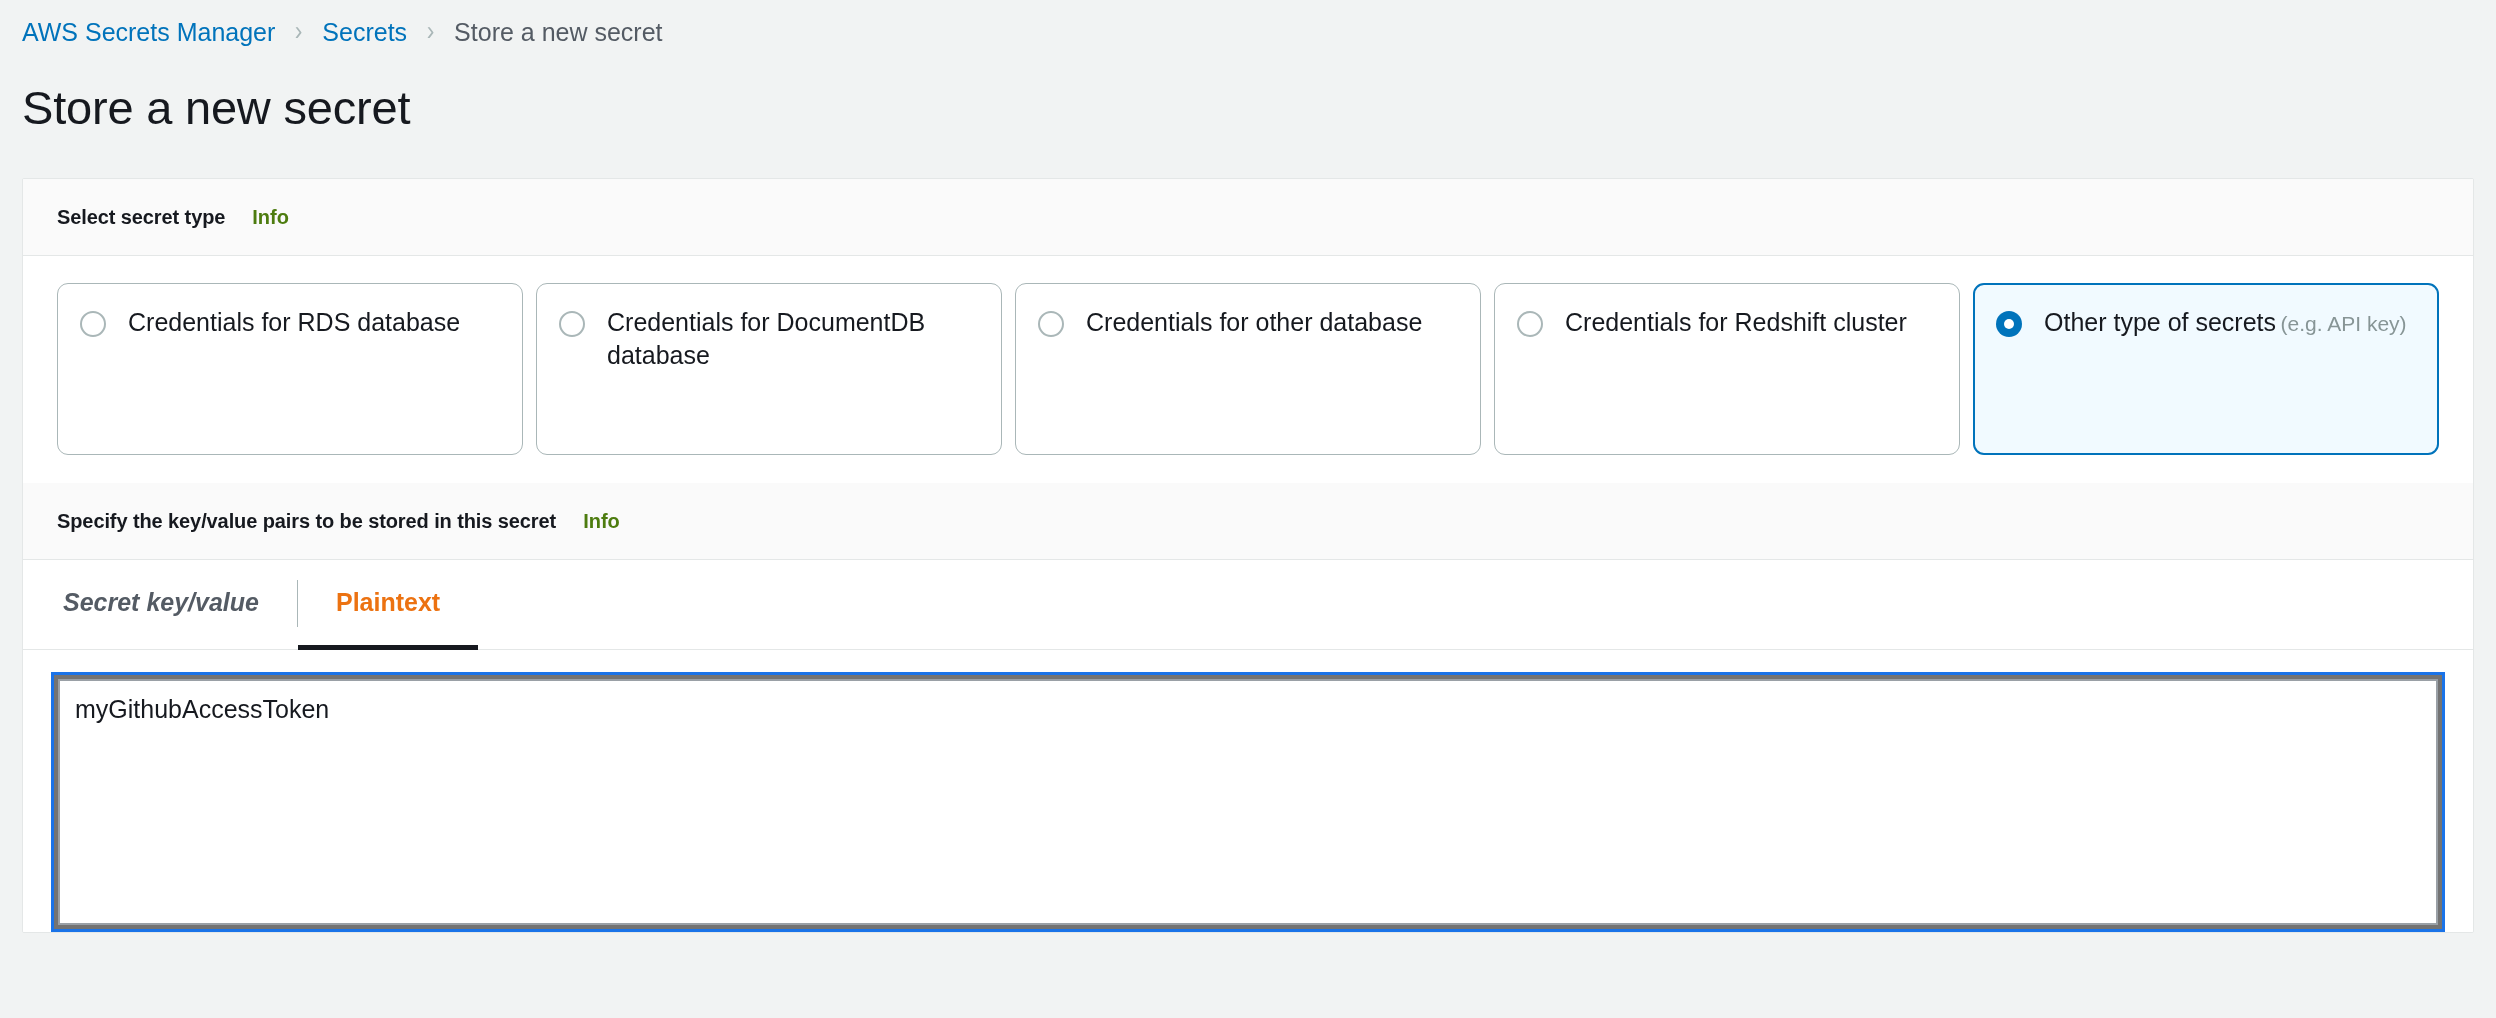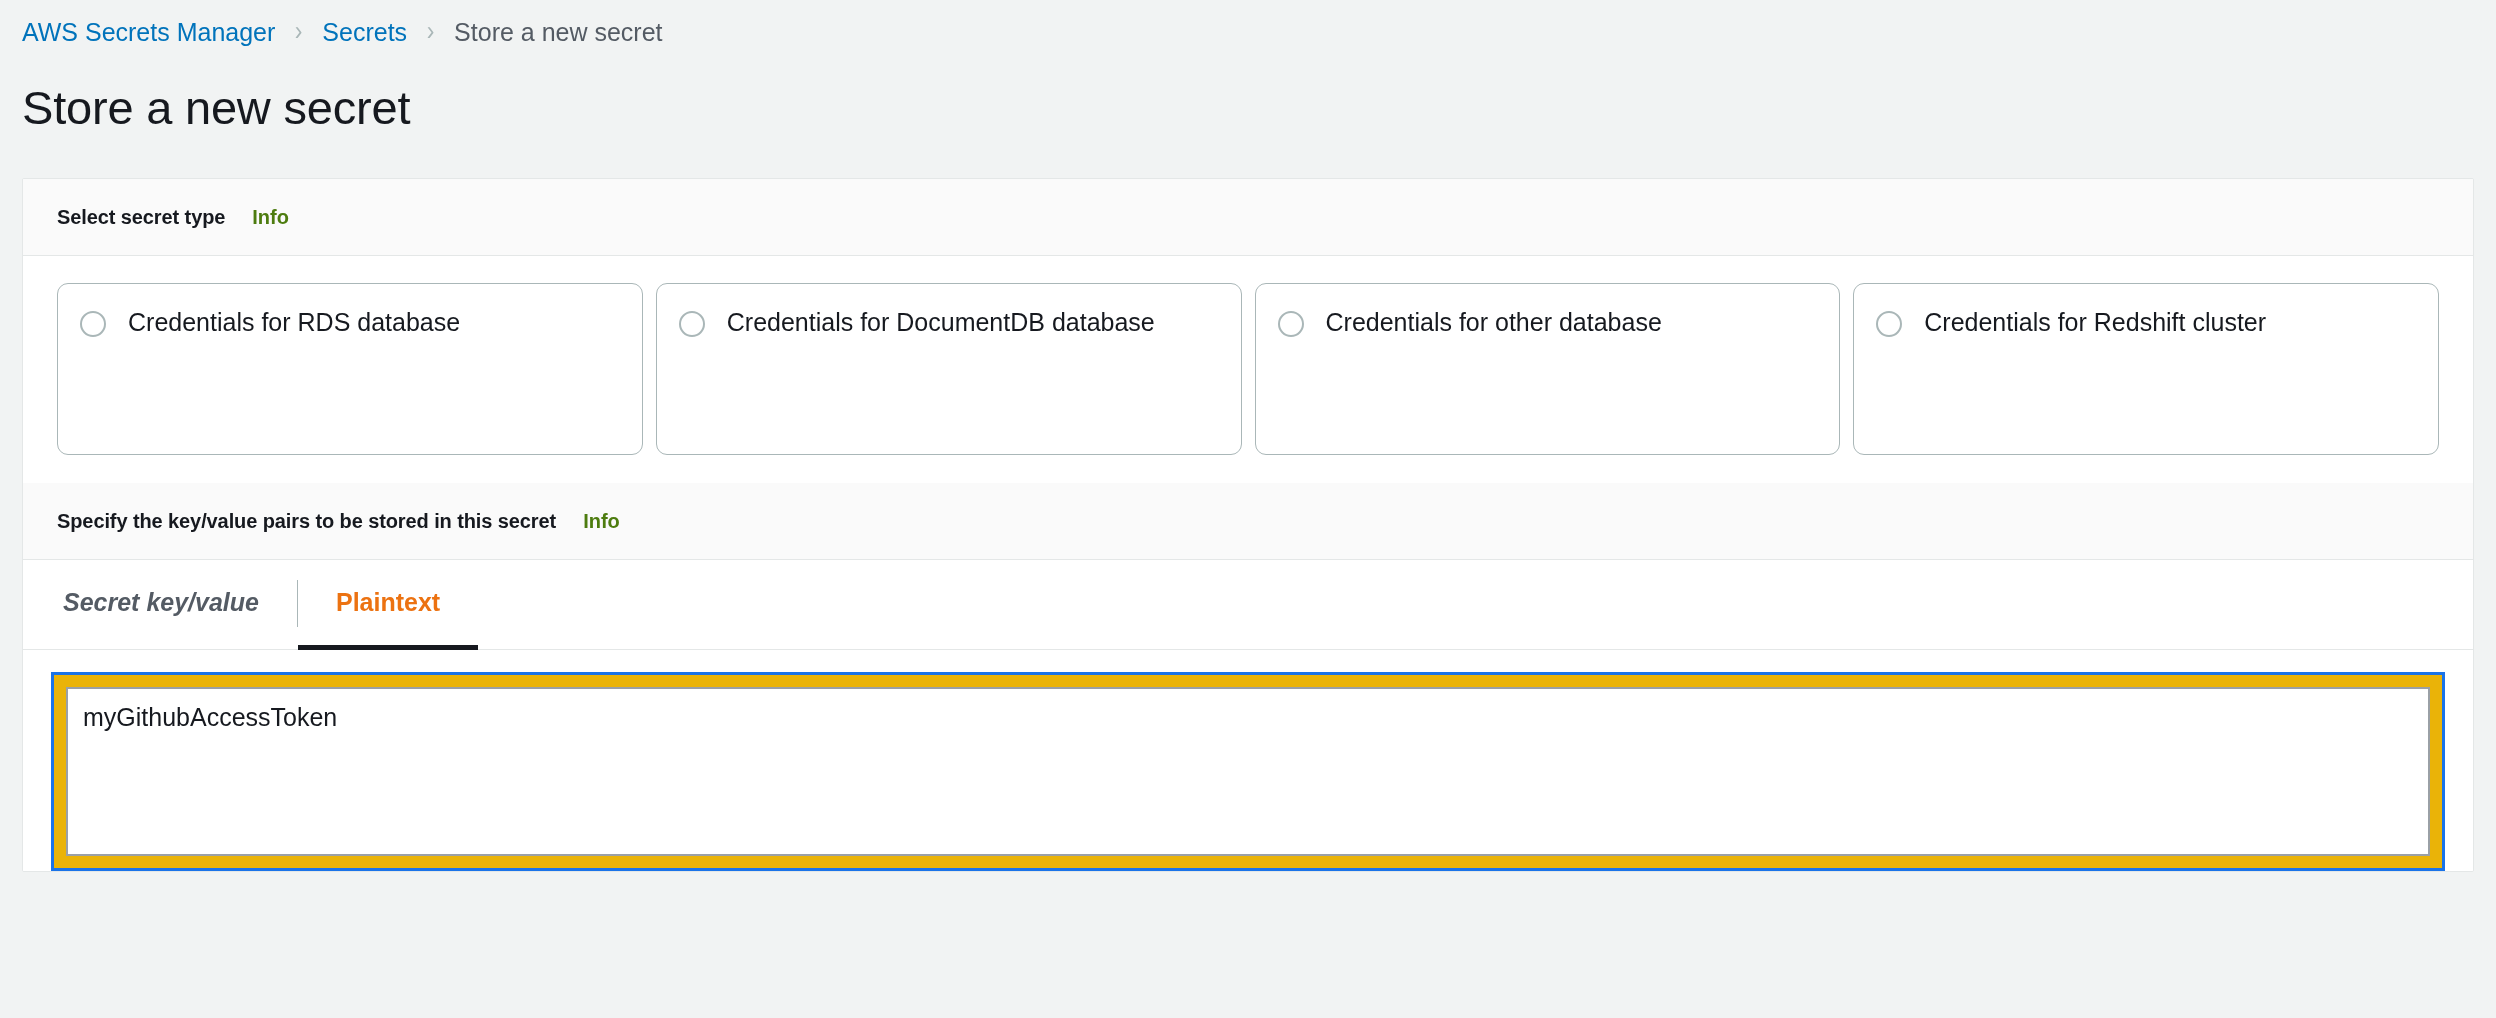--- a/index.html
+++ b/index.html
@@ -185,24 +185,24 @@
     flex: 0 0 1px;
   }
 
   
   .editor-wrap {
     background: #ffffff;
     padding: 22px 28px 0 28px;
   }
   .editor {
     width: 100%;
-    height: 199px;
+    height: 260px;
     border: 3px solid #1a73e8;
-    background: #eab308;
-    padding: 12px;
+    background: #737373;
+    padding: 4px;
     display: block;
   }
   .editor-inner {
     width: 100%;
     height: 100%;
     border: 2px solid #9aa0a6;
     border-top-color: #9aa0a6;
     background: #ffffff;
     padding: 12px 15px;
     font-family: "Liberation Sans", sans-serif;
@@ -259,20 +259,29 @@
         </span>
       </div>
 
       <div class="tile">
         <span class="radio"></span>
         <span class="tile-text">
           <span class="tile-label">Credentials for Redshift cluster</span>
         </span>
       </div>
 
+      <div class="tile selected">
+        <span class="radio">
+          <span class="radio-dot"></span>
+        </span>
+        <span class="tile-text">
+          <span class="tile-label">Other type of secrets</span>
+          <span class="tile-sub">(e.g. API key)</span>
+        </span>
+      </div>
 
     </div>
   </div>
 
   <div class="card-header">
     <span class="card-header-title">Specify the key/value pairs to be stored in this secret</span>
     <a class="info-link" href="#">Info</a>
   </div>
 
   <div class="tabs-wrap">

